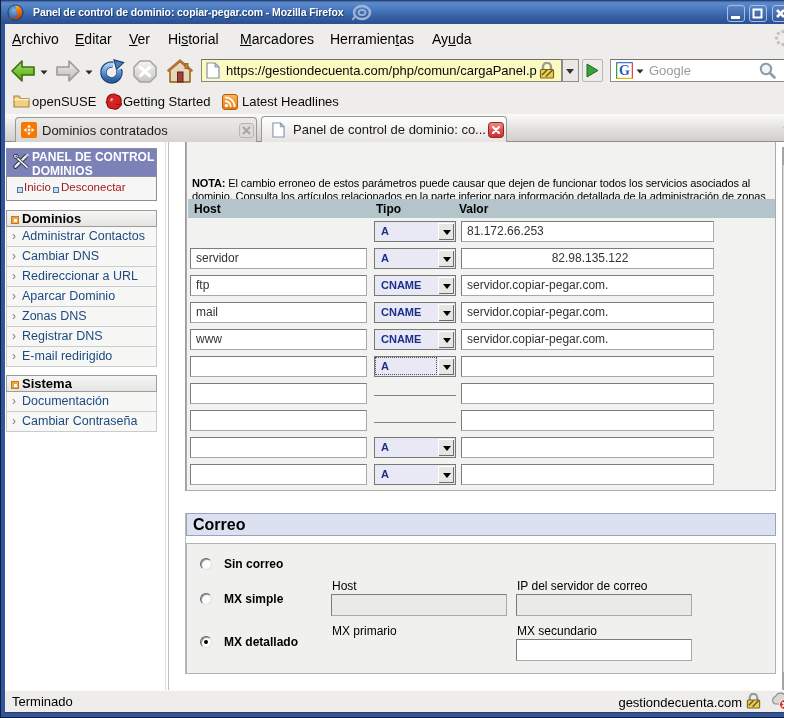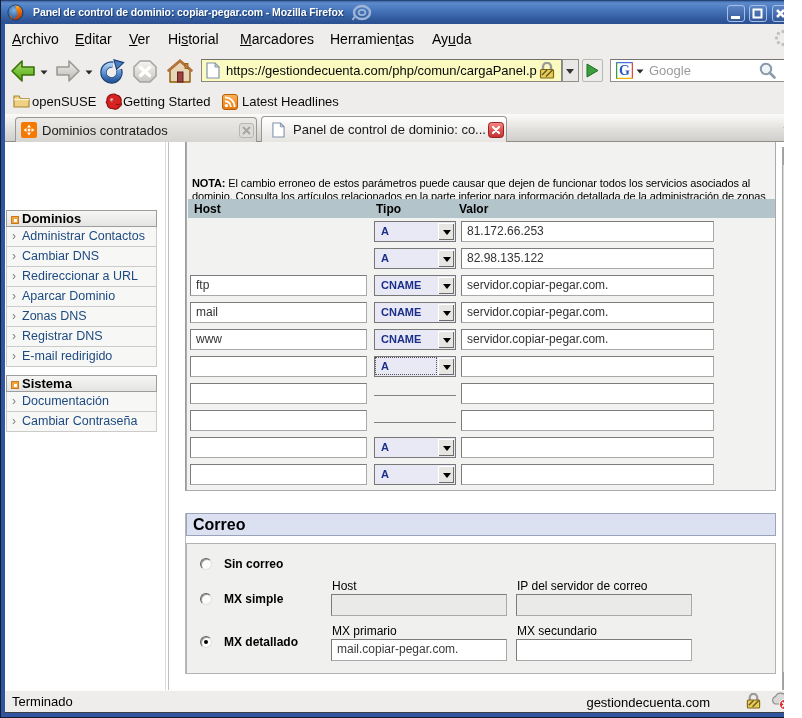--- a/index.html
+++ b/index.html
@@ -305,20 +305,37 @@
     </div>
     <div class="abs" style="left:773px; top:3px; width:19px; height:25px;">
       <svg class="abs" style="left:5px; top:10px;" width="9" height="6">
           <path d="M0.5 0.5 L8.5 0.5 L4.5 5.5 Z" fill="#2a2a2a"></path>
         </svg>
     </div>
   </div>
 
   <div id="content" class="abs">
 
+    <div class="abs" style="left:1px; top:6px; width:151px; height:53px; border:1px solid #8f8f9b; background:#f6f6f5;">
+      <div class="abs" style="left:0; top:0; width:149px; height:28px; background:#7c81b8; border-bottom:1px solid #8f8f9b;"></div>
+      <div class="abs" style="left:25px; top:1px; width:122px; font-size:12px; font-weight:bold; color:#fff; line-height:14px;">PANEL DE CONTROL DOMINIOS</div>
+      <svg class="abs" style="left:5px; top:3px;" width="19" height="19" viewBox="0 0 22 22">
+        <path d="M4 17 L16 5" stroke="#202030" stroke-width="5" stroke-linecap="round"></path>
+        <path d="M4 17 L16 5" stroke="#e8ecf4" stroke-width="3" stroke-linecap="round"></path>
+        <path d="M16 5 L19 2.5" stroke="#c8ccd8" stroke-width="3"></path>
+        <path d="M4 5 L18 18" stroke="#202030" stroke-width="3.6"></path>
+        <path d="M4 5 L18 18" stroke="#f4f6fa" stroke-width="2"></path>
+        <ellipse cx="4.5" cy="5" rx="2.8" ry="2.4" fill="#e8ecf4" stroke="#202030" stroke-width="1"></ellipse>
+        <circle cx="4.8" cy="5" r="0.9" fill="#202030"></circle>
+      </svg>
+      <div class="abs sqb" style="left:10px; top:38px;"></div>
+      <div class="abs" style="left:17px; top:32px; font-size:11.5px; color:#a01c1c; line-height:13px;">Inicio</div>
+      <div class="abs sqb" style="left:46px; top:38px;"></div>
+      <div class="abs" style="left:54px; top:32px; font-size:11.5px; color:#a01c1c; line-height:13px;">Desconectar</div>
+    </div>
 
     <div class="abs sidehead" style="top:68px; height:17px;">
       <div class="abs osq" style="left:4px; top:5px;"></div>
       <div class="abs" style="left:15px; top:-2px; font-size:13px; font-weight:bold; color:#000; line-height:20px;">Dominios</div>
     </div>
     <div class="abs sideitem" style="top:85px;">
         <span class="arr">›</span>
         <span class="lbl">Administrar Contactos</span>
       </div>
     <div class="abs sideitem" style="top:105px;">
@@ -369,25 +386,26 @@
       <div class="abs" style="left:1px; top:57px; width:588px; height:19px; background:#b3c4ca;"></div>
       <div class="abs thdr" style="left:7px;">Host</div>
       <div class="abs thdr" style="left:189px;">Tipo</div>
       <div class="abs thdr" style="left:272px;">Valor</div>
 
       <div class="abs tsel tse" style="top:79px;">
           <span class="sv">A</span>
           <span class="selbtn"></span>
         </div>
       <div class="abs tinput vin" style="top:79px;">81.172.66.253</div>
+      <div class="abs tinput hin" style="top:106px;">servidor</div>
       <div class="abs tsel tse" style="top:106px;">
           <span class="sv">A</span>
           <span class="selbtn"></span>
         </div>
-      <div class="abs tinput vin" style="top:106px;">82.98.135.122</div>
+      <div class="abs tinput vin" style="top:106px;text-align:center;">82.98.135.122</div>
       <div class="abs tinput hin" style="top:133px;">ftp</div>
       <div class="abs tsel tse" style="top:133px;">
           <span class="sv">CNAME</span>
           <span class="selbtn"></span>
         </div>
       <div class="abs tinput vin" style="top:133px;">servidor.copiar-pegar.com.</div>
       <div class="abs tinput hin" style="top:160px;">mail</div>
       <div class="abs tsel tse" style="top:160px;">
           <span class="sv">CNAME</span>
           <span class="selbtn"></span>
@@ -434,21 +452,20 @@
       <div class="abs clbl" style="left:37px; top:8px;">Sin correo</div>
       <div class="abs radio" style="left:13px; top:49px;"></div>
       <div class="abs clbl" style="left:37px; top:43px;">MX simple</div>
       <div class="abs radio rsel" style="left:13px; top:92px;"></div>
       <div class="abs clbl" style="left:37px; top:86px;">MX detallado</div>
       <div class="abs flbl" style="left:145px; top:35px;">Host</div>
       <div class="abs tinput din" style="left:144px; top:50px;"></div>
       <div class="abs flbl" style="left:330px; top:35px;">IP del servidor de correo</div>
       <div class="abs tinput din" style="left:329px; top:50px;"></div>
       <div class="abs flbl" style="left:145px; top:80px;">MX primario</div>
-      <div class="abs tinput win" style="left:144px; top:95px;">mail.copiar-pegar.com.</div>
       <div class="abs flbl" style="left:330px; top:80px;">MX secundario</div>
       <div class="abs tinput win" style="left:329px; top:95px;"></div>
     </div>
 
     <div class="abs" style="left:777px; top:5px; width:15px; height:543px; background:#d6d6d6; border-left:1px solid #a8a8a8;">
       <div class="abs sbtn" style="top:0px;"><svg width="13" height="18">
             <path d="M6.5 6 L10 11 L3 11 Z" fill="#000"></path>
           </svg></div>
       <div class="abs sbtn" style="top:525px;"><svg width="13" height="18">
             <path d="M6.5 11.5 L10 6.5 L3 6.5 Z" fill="#000"></path>
@@ -469,21 +486,21 @@
               <circle cx="5.5" cy="12.5" r="1"></circle>
               <circle cx="9" cy="12.5" r="1"></circle>
           </g>
         </svg>
       </div>
     </div>
   </div>
 
   <div id="statusbar" class="abs"></div>
   <div class="abs" style="left:12px; top:691px; height:22px; line-height:22px; font-size:13px; color:#000;">Terminado</div>
-  <div class="abs" style="left:580px; top:691px; width:130px; height:22px; line-height:23px; font-size:13px; color:#000; text-align:right;">gestiondecuenta.com</div>
+  <div class="abs" style="left:612px; top:691px; width:130px; height:22px; line-height:23px; font-size:13px; color:#000; text-align:right;">gestiondecuenta.com</div>
   <svg class="abs" style="left:745px; top:693px;" width="17" height="16" viewBox="0 0 18 17">
     <path d="M5 8 L5 5 A 4 4.2 0 0 1 13 5 L13 8" fill="none" stroke="#9b9b99" stroke-width="2.4"></path>
     <rect x="2.5" y="7.5" width="13" height="8.5" rx="1" fill="#e8ce56" stroke="#7e6617" stroke-width="1.2"></rect>
     <path d="M4 13 L9 8 M8 14.5 L14.5 8" stroke="#6a5a22" stroke-width="1.5"></path>
   </svg>
   <div id="bord-l" class="abs"></div>
     <div id="bord-r" class="abs"></div>
   <div id="bord-b" class="abs"></div>
     <div id="stat-edge" class="abs"></div>
   <svg class="abs" style="left:770px; top:692px;" width="21" height="19" viewBox="0 0 21 19">

